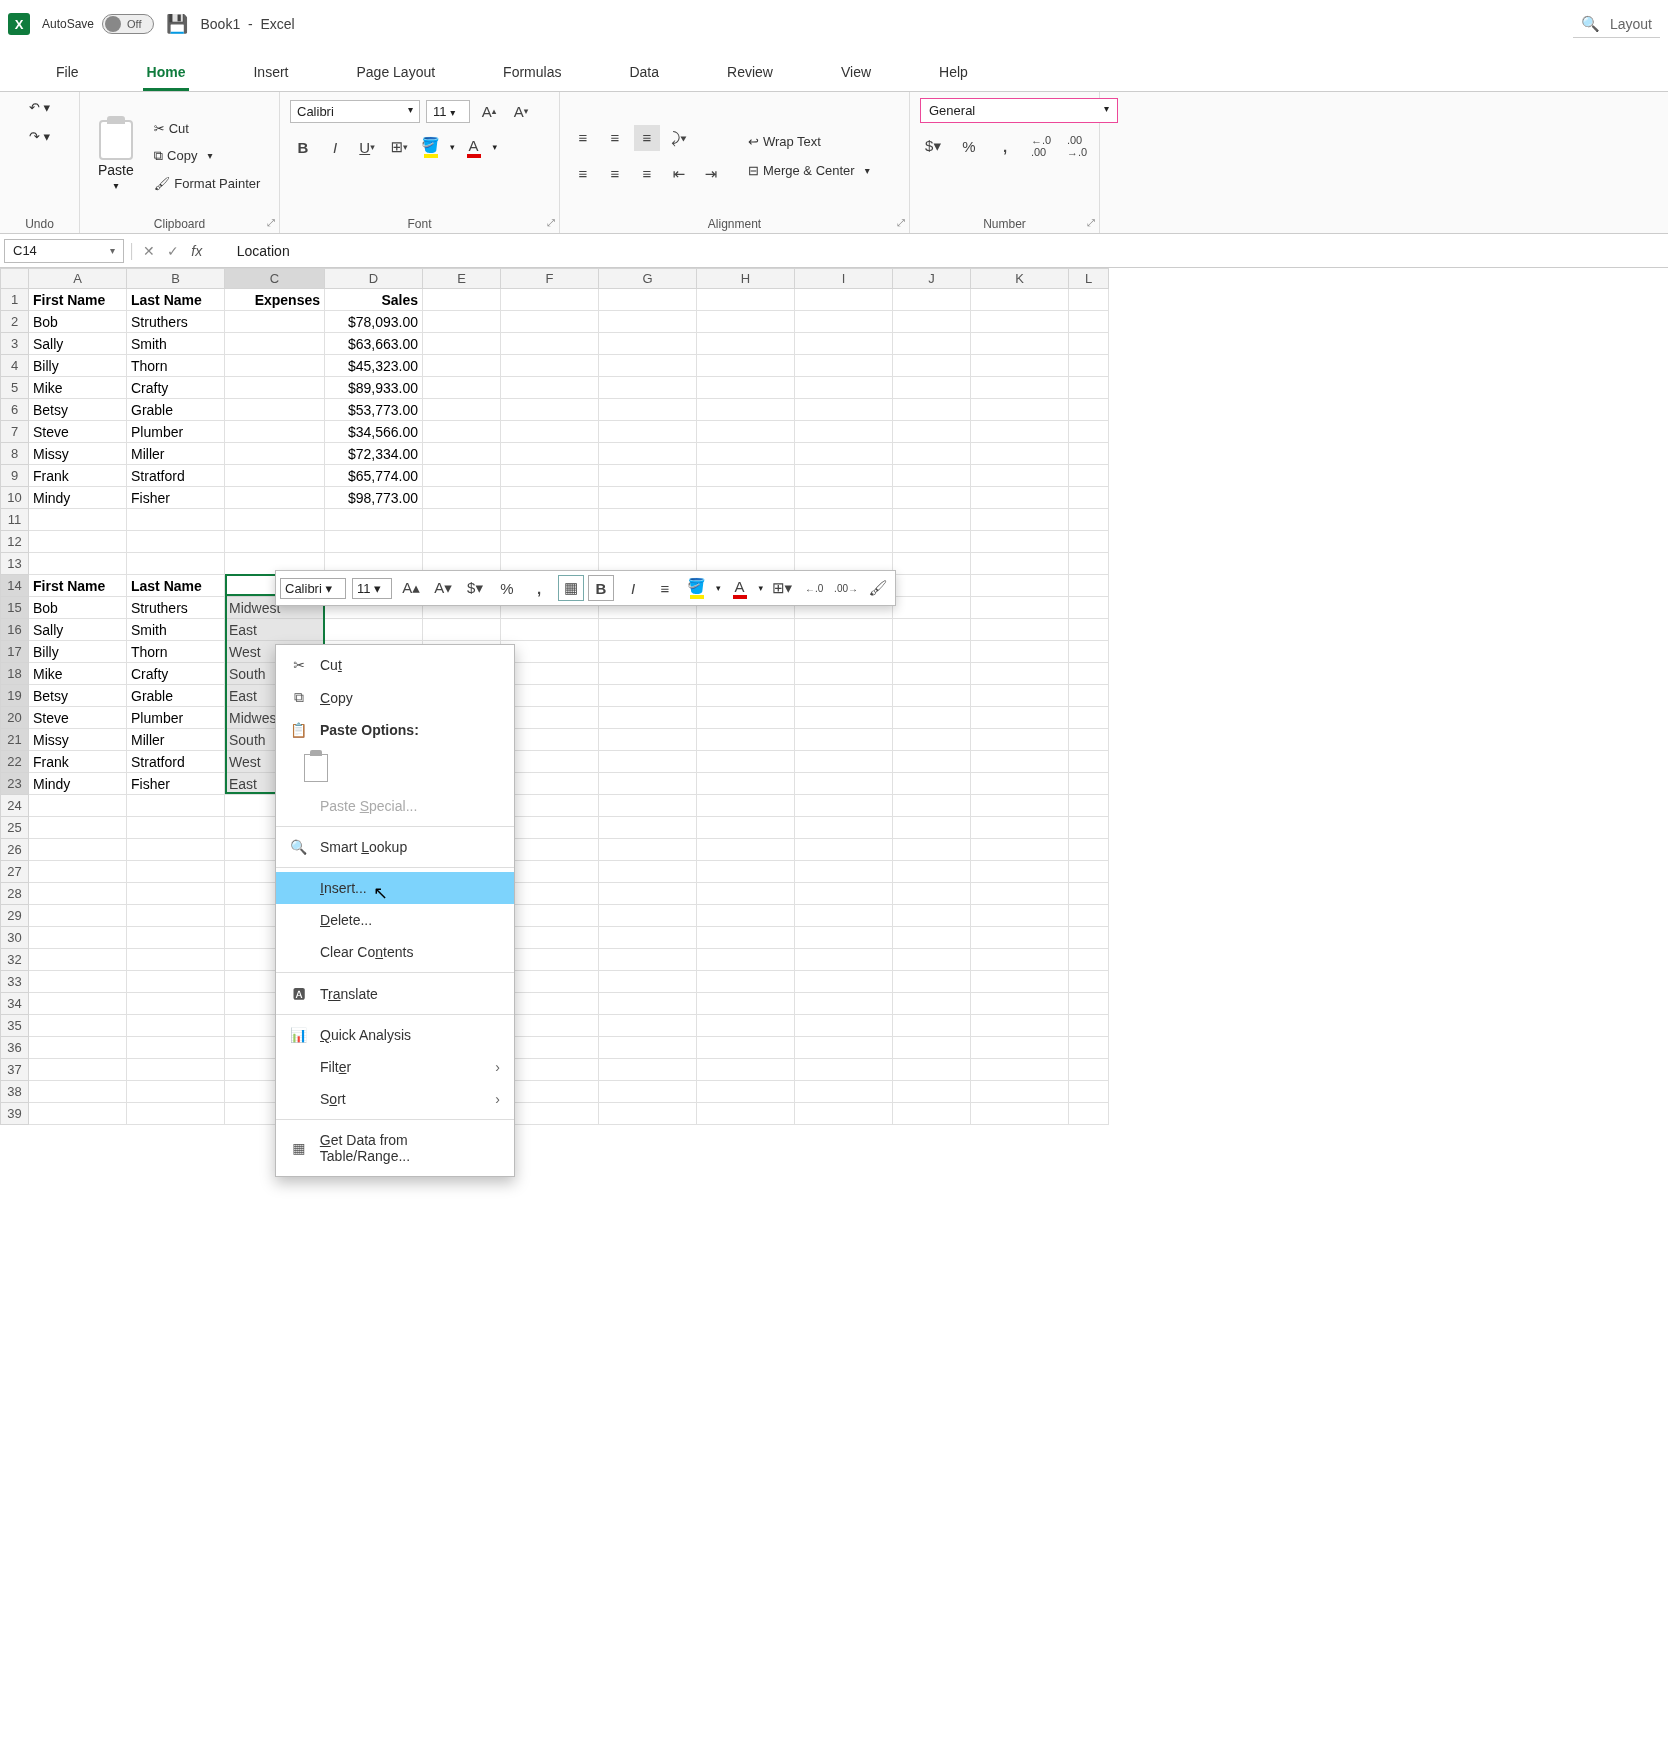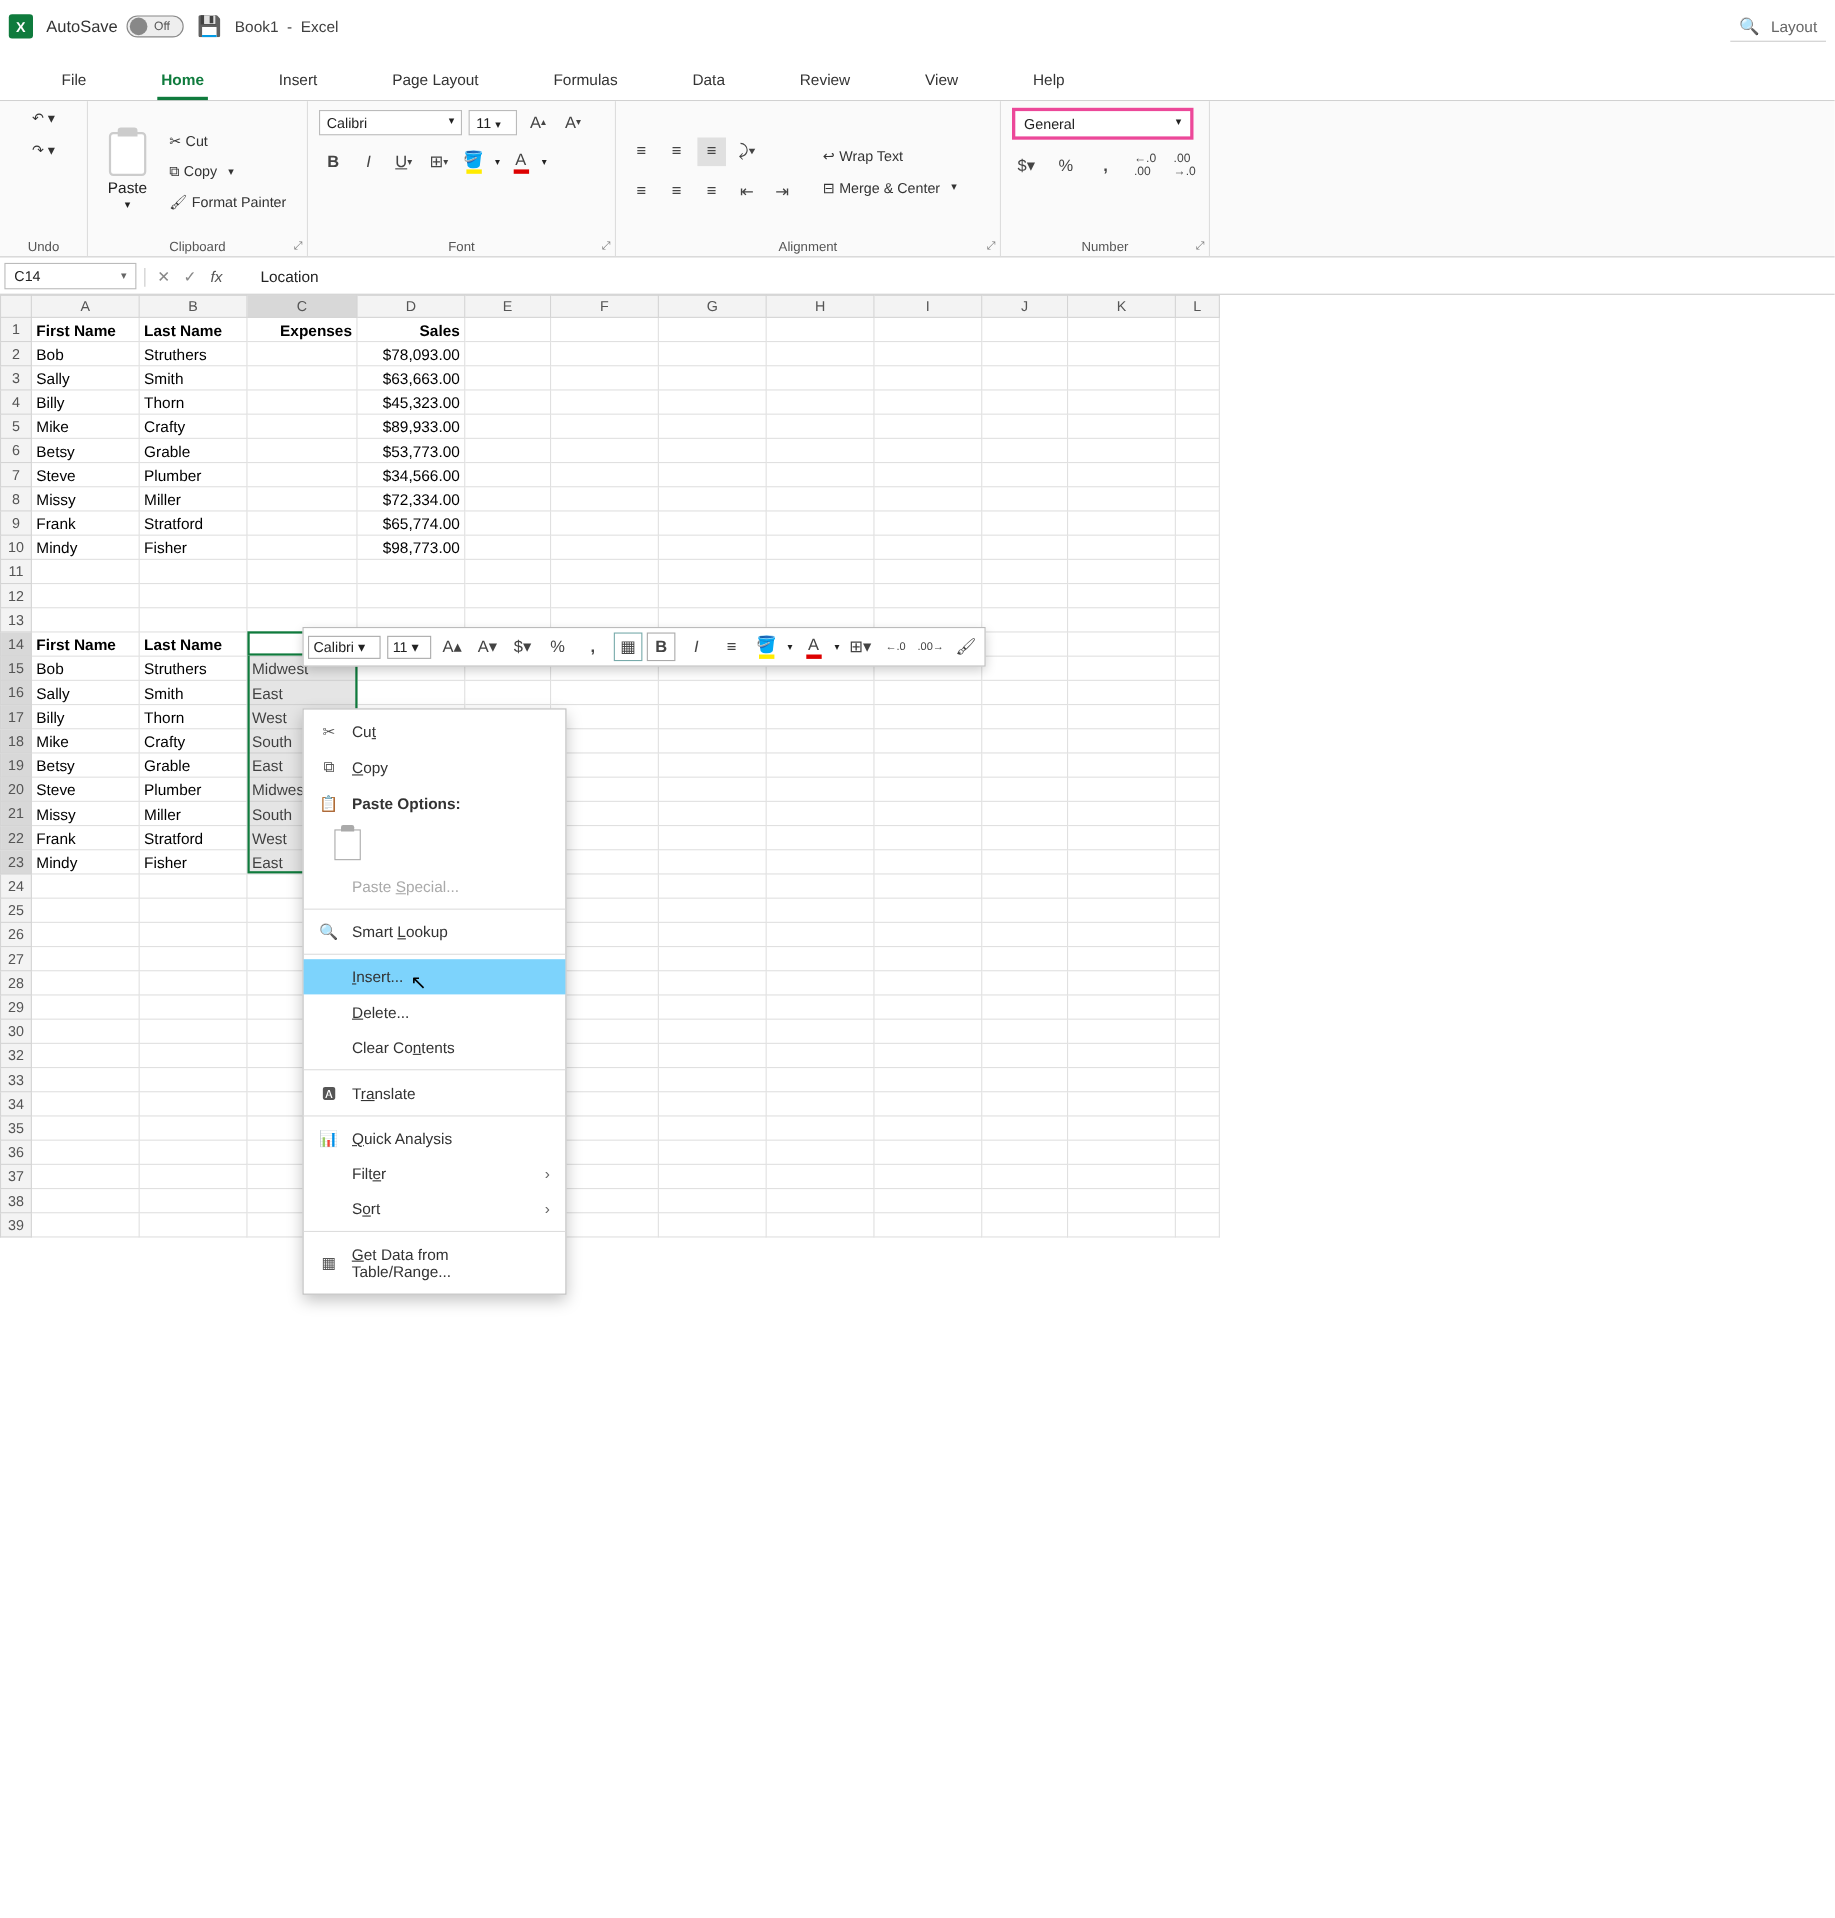--- a/index.html
+++ b/index.html
@@ -2,21 +2,21 @@
 <html><head>
 <meta charset="utf-8">
 <style>
 * { margin:0; padding:0; box-sizing:border-box; font-family:"Segoe UI",Arial,sans-serif; }
 body { background:#fff; color:#222; font-size:14px; width:1668px; height:1744px; overflow:hidden; }
 
 
 .titlebar { display:flex; align-items:center; height:48px; padding:0 8px; gap:12px; background:#fff; }
 .app-icon { width:22px; height:22px; background:#0f7b3d; color:#fff; display:flex; align-items:center; justify-content:center; font-weight:bold; font-size:13px; border-radius:3px; }
 .autosave-wrap { display:flex; align-items:center; gap:8px; }
-.autosave-label { font-size:15px; color:#333; }
+.autosave-label { font-size:12px; color:#333; }
 .toggle { width:52px; height:20px; border:1px solid #888; border-radius:10px; display:flex; align-items:center; background:#eee; }
 .toggle .knob { width:16px; height:16px; background:#888; border-radius:50%; margin-left:2px; }
 .toggle .off { font-size:11px; margin-left:6px; color:#555; }
 .save-icon { color:#7b3fa3; font-size:18px; }
 .doc-title { font-size:14px; color:#404040; }
 .search-wrap { margin-left:auto; display:flex; align-items:center; gap:10px; border-bottom:1px solid #ccc; padding:4px 8px; color:#666; }
 .search-wrap .mag { font-size:15px; }
 
 
 .menutabs { display:flex; gap:28px; padding:8px 20px 0 20px; border-bottom:1px solid #ccc; }
@@ -32,21 +32,21 @@
 .rbtn { display:flex; align-items:center; gap:4px; padding:2px 4px; font-size:13px; color:#333; }
 .big-paste { display:flex; flex-direction:column; align-items:center; gap:2px; padding:4px 8px; }
 .big-paste .clip { width:34px; height:40px; border:2px solid #ccc; border-radius:4px; background:#fff; position:relative; }
 .big-paste .clip::before { content:""; position:absolute; top:-6px; left:50%; transform:translateX(-50%); width:18px; height:8px; background:#ccc; border-radius:3px 3px 0 0; }
 .font-select, .size-select { border:1px solid #bbb; background:#fff; padding:3px 6px; font-size:13px; }
 .font-select{ width:130px;} .size-select{ width:44px;}
 .iconbtn{ width:26px; height:26px; display:flex; align-items:center; justify-content:center; font-size:15px; color:#444; }
 .fill-sw{ width:14px; height:4px; background:#ffeb00; }
 .font-sw{ width:14px; height:4px; background:#d00; }
 .alignrow{ display:flex; gap:6px; }
-.num-select{ border:3px solid #ec4899; background:#fff; padding:4px 8px; width:165px; font-size:13px; }
+.num-select{ border:1px solid #ec4899; background:#fff; padding:4px 8px; width:198px; font-size:13px; }
 
 
 .fbar{ display:flex; align-items:center; height:34px; border-bottom:1px solid #ccc; }
 .namebox{ width:120px; border:1px solid #bbb; height:24px; margin:0 4px; display:flex; align-items:center; padding:0 8px; font-size:13px; }
 .namebox .dd{ margin-left:auto; color:#666; font-size:10px; }
 .fb-btn{ width:24px; text-align:center; color:#888; font-size:14px;}
 .fx{ font-style:italic; color:#555; }
 .fcontent{ padding-left:28px; font-size:14px; }
 
 

